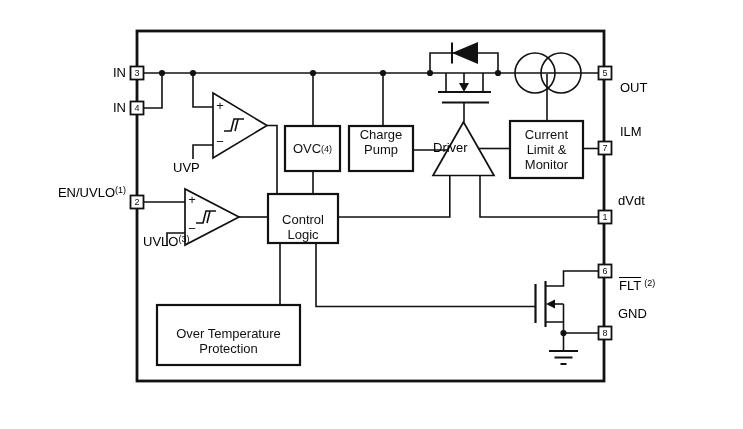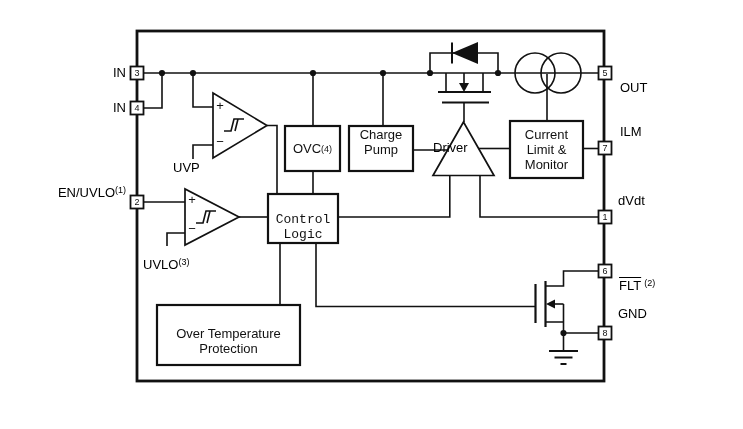--- a/index.html
+++ b/index.html
@@ -131,26 +131,26 @@
   <div class="lbl" style="left:620px;top:124px;">ILM</div>
   <div class="lbl" style="left:618px;top:193px;text-align:right;">dVdt</div>
   <div class="lbl" style="left:619px;top:278px;"><span class="ol-part">FLT</span><sup class="flt-sup">(2)</sup></div>
   <div class="lbl" style="left:618px;top:306px;">GND</div>
 
   <div class="sign" style="left:213px;top:99px;">+</div>
   <div class="sign" style="left:213px;top:135px;">−</div>
   <div class="sign" style="left:185px;top:193px;">+</div>
   <div class="sign" style="left:185px;top:222px;">−</div>
   <div class="lbl ctr" style="left:173px;top:160px;width:40px;">UVP</div>
-  <div class="lbl ctr" style="left:143px;top:257px;width:66px;"><span>UVLO</span><sup>(3)</sup></div>
+  <div class="lbl ctr" style="left:143px;top:234px;width:66px;"><span>UVLO</span><sup>(3)</sup></div>
 
   <div class="blocktext" style="left:285px;top:126px;width:55px;height:45px;border-radius:9px;"><span>OVC</span><sup>(4)</sup></div>
   <div class="blocktext" style="left:349px;top:126px;width:64px;height:31px;">Charge
 Pump</div>
-  <div class="blocktext" style="left:268px;top:194px;width:70px;height:65px;font-family:Liberation Mono, monospace;">Control
+  <div class="blocktext" style="left:268px;top:194px;width:70px;height:65px;">Control
 Logic</div>
   <div class="blocktext" style="left:157px;top:305px;width:143px;height:72px;">Over Temperature
 Protection</div>
   <div class="blocktext" style="left:510px;top:121px;width:73px;height:57px;">Current
 Limit &amp;
 Monitor</div>
   <div class="lbl ctr" style="left:433px;top:140px;width:61px;">Driver</div>
 
 </div>
 

